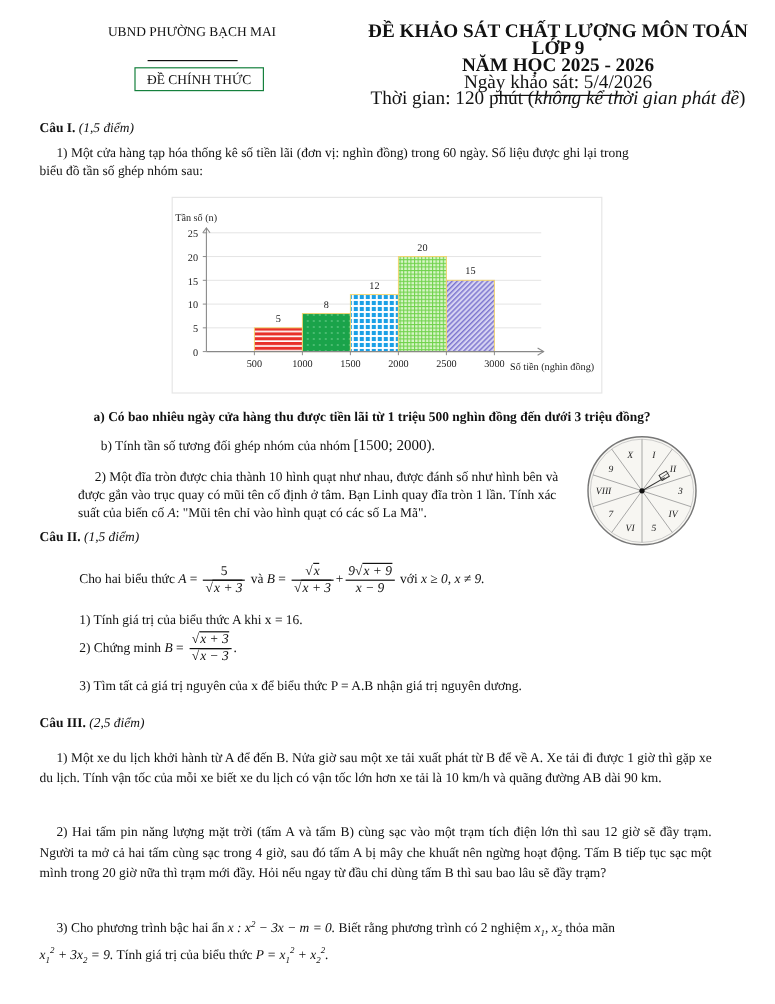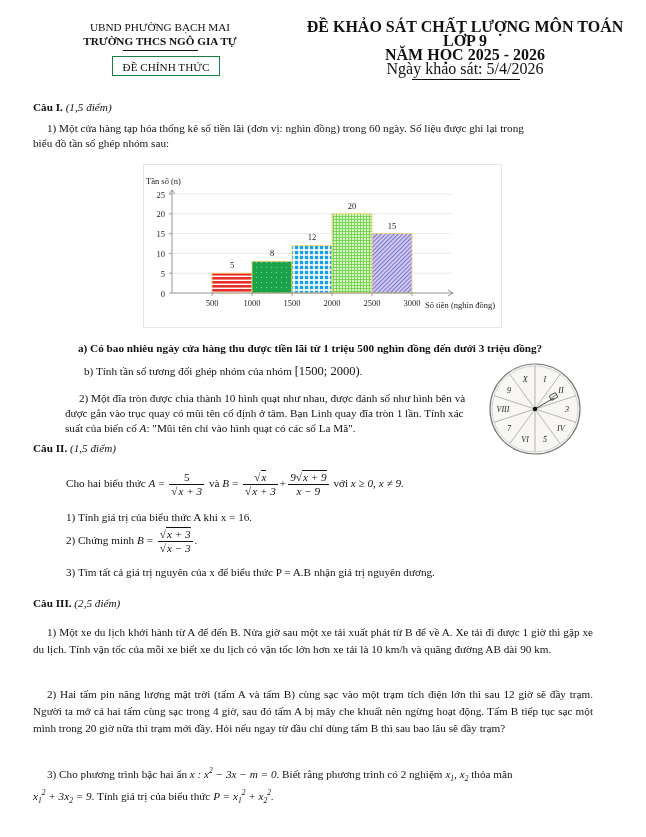--- a/index.html
+++ b/index.html
@@ -29,29 +29,29 @@
     .frac > span.num { border-bottom: 1px solid #111; }
     .sqrt { border-top: 1px solid #111; padding-left: 1px; }
     .sqrt-sign { font-style: normal; }
     sup, sub { font-size: 7.5px; line-height: 0; }
   </style>
 </head>
 <body>
 
 <div class="abs hdr-left">
   <div>UBND PHƯỜNG BẠCH MAI</div>
-  <div class="bold">TRƯỜNG THCS NGÔ GIA TỰ</div>
 </div>
 <div class="rule-left"></div>
 <div class="official-box">ĐỀ CHÍNH THỨC</div>
 
 <div class="abs hdr-right">
   <div class="bold">ĐỀ KHẢO SÁT CHẤT LƯỢNG MÔN TOÁN LỚP 9</div>
   <div class="bold">NĂM HỌC 2025 - 2026</div>
   <div>Ngày khảo sát: 5/4/2026</div>
+  <div><span>Thời gian: 120 phút (</span><span class="ital">không kể thời gian phát đề</span><span>)</span></div>
 </div>
 <div class="rule-right"></div>
 
 <div class="section" style="top:100px;">
   <span class="bold">Câu I.</span>
   <span class="ital">(1,5 điểm)</span>
 </div>
 <div class="para" style="top:121px;">
   <div class="indent">1) Một cửa hàng tạp hóa thống kê số tiền lãi (đơn vị: nghìn đồng) trong  60  ngày. Số liệu được ghi lại trong</div>
   <div>biểu đồ tần số ghép nhóm sau:</div>

